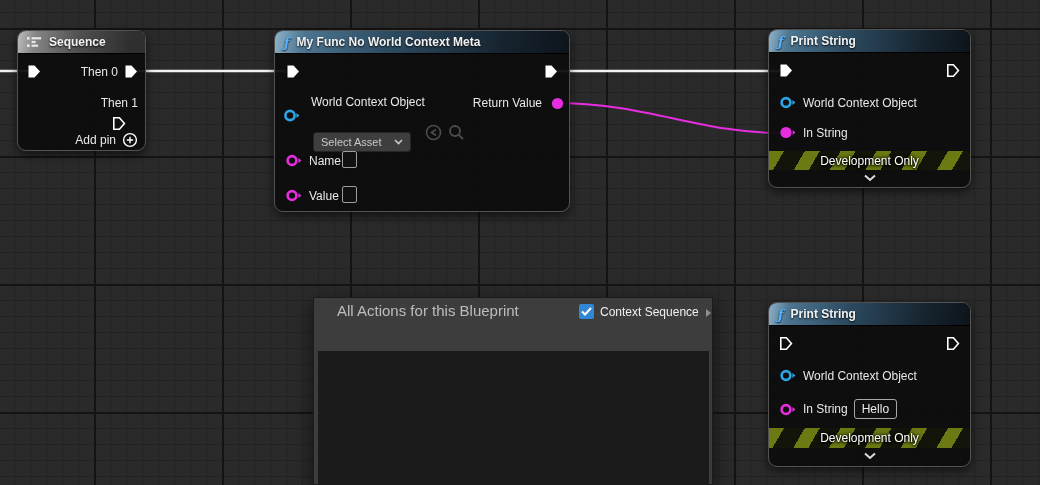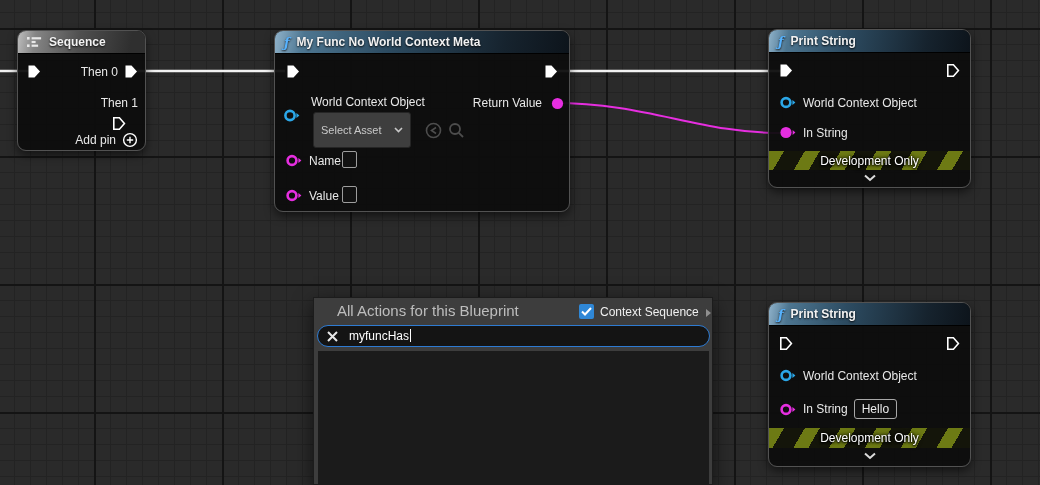--- a/index.html
+++ b/index.html
@@ -37,21 +37,21 @@
   .hdr-gray { background:linear-gradient(100deg,#bdbdbd 0%,#858585 14%,#4f4f4f 48%,#2f2f2f 88%);text-align:center; }
   .fn-glyph { color:#57b3ff; font-style:italic; font-family:"DejaVu Serif", serif; font-weight:bold; font-size:13px; }
 
   .row { position:absolute; display:flex; align-items:center; gap:6px; }
   .pin-label { font-size:12px; color:#e8e8e8; white-space:nowrap; }
   .rjust { justify-content:space-between; }
 
   .select-btn {
     display:flex; align-items:center; gap:12px;
     background:#3e3e3e; border:1px solid #252525; border-radius:3px;
-    height:36px; padding:0 7px; color:#c9c9c9; font-size:11px; cursor:pointer;
+    height:20px; padding:0 7px; color:#c9c9c9; font-size:11px; cursor:pointer;margin-top:20px;
   }
   .mini-box {
     width:15px; height:17px; background:rgba(20,20,20,0.6);
     border:1px solid #9d9d9d; border-radius:2px;
   }
   .text-chip {
     border:1px solid #a8a8a8; border-radius:3px; background:rgba(20,20,20,0.4);
     color:#ececec; font-size:12px; padding:2px 7px 2px;
   }
 
@@ -292,22 +292,16 @@
 
   <div class="popup">
     <div class="popup-title">All Actions for this Blueprint</div>
     <div class="cs-box" style="background:#2f87d6;">
       <svg width="11" height="9" viewBox="0 0 11 9">
         <path d="M1 4.5 L4 7.5 L10 1" fill="none" stroke="#fff" stroke-width="2"></path>
       </svg>
     </div>
     <span class="cs-label">Context Sequence</span>
     <div class="cs-arrow"></div>
-    <div class="search-pill">
-      <svg width="13" height="13" viewBox="0 0 13 13">
-        <path d="M2 2 L11 11 M11 2 L2 11" stroke="#e8e8e8" stroke-width="2"></path>
-      </svg>
-      <span class="search-text"><span>myfuncHas</span><span class="caret"></span></span>
-    </div>
     <div class="result-list"></div>
   </div>
 
 </div>
 
 </body></html>

